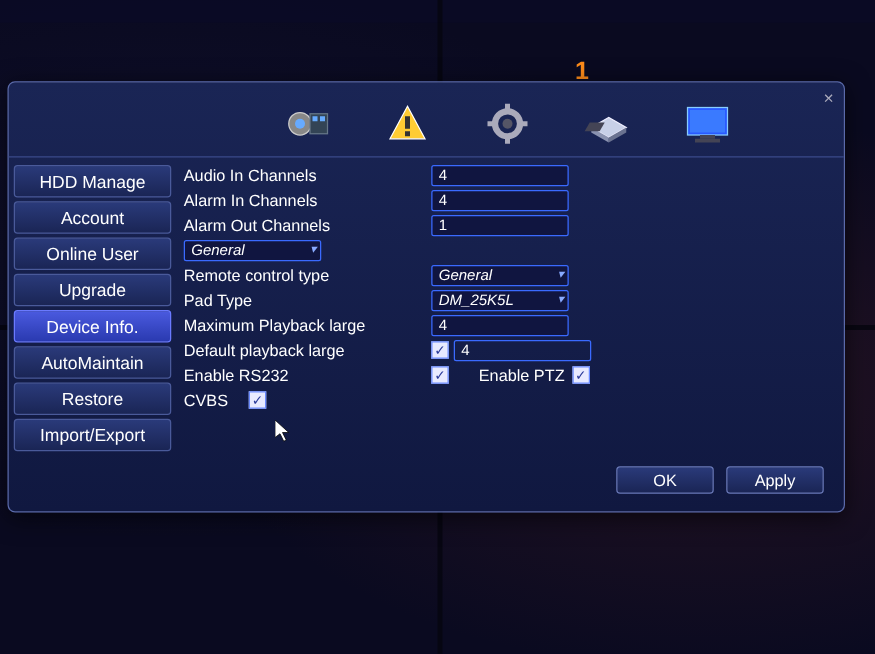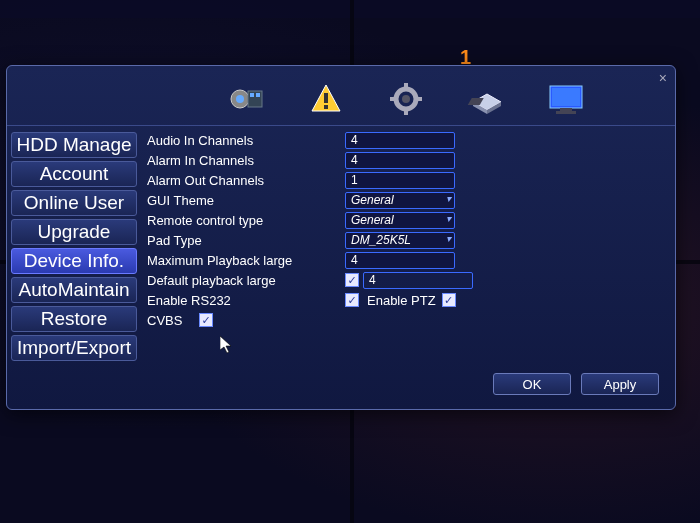--- a/index.html
+++ b/index.html
@@ -57,21 +57,21 @@
   .sidebar {
     width: 134px;
     padding: 6px 4px;
     display:flex; flex-direction:column; gap:3px;
   }
   .side-item {
     height: 26px;
     border:1px solid #4a5a9a;
     border-radius:3px;
     background: linear-gradient(180deg,#2a3a7a,#1a2555);
-    font-size:19px;
+    font-size:14px;
     display:flex; align-items:center; justify-content:center;
     cursor:pointer;
     white-space:nowrap;
   }
   .side-item.active {
     background: linear-gradient(180deg,#4a5adf,#2a3ab0);
     border-color:#6a7aff;
   }
   .content {
     flex:1; padding: 4px 10px 6px 6px;
@@ -104,21 +104,21 @@
   .cb.checked::before { content:"✓"; }
   .enable-row { display:flex; align-items:center; height:20px; }
   .enable-row .lbl2 { width:198px; }
   .enable-row .cb-field {
     width:110px; height:17px;
     border:1px solid #3a6aff;
     border-radius:2px;
     display:flex; align-items:center;
     padding:0 5px; font-size:12px;
   }
-  .ptz-group { margin-left:4px; display:flex; align-items:center; }
+  .ptz-group { margin-left:20px; display:flex; align-items:center; }
 
   .buttons {
     margin-top:auto;
     display:flex; justify-content:flex-end; gap:10px;
     padding: 4px 6px 8px 0;
     text-align: right;
   }
   .btn {
     width:78px; height:22px;
     border:1px solid #6a7aba;
@@ -244,21 +244,20 @@
         </div>
       <div class="row">
           <span class="lbl">Alarm In Channels</span>
           <div class="field">4</div>
         </div>
       <div class="row">
           <span class="lbl">Alarm Out Channels</span>
           <div class="field">1</div>
         </div>
       <div class="row">
-          <span class="lbl">GUI Theme</span>
           <div class="field select">General</div>
         </div>
       <div class="row">
           <span class="lbl">Remote control type</span>
           <div class="field select">General</div>
         </div>
       <div class="row">
           <span class="lbl">Pad Type</span>
           <div class="field select">DM_25K5L</div>
         </div>

